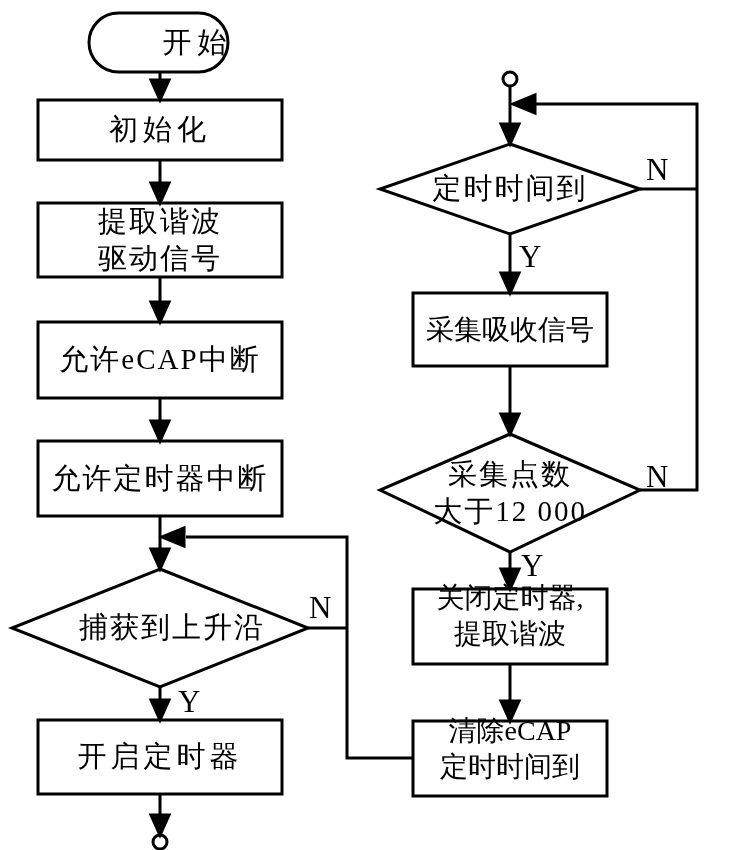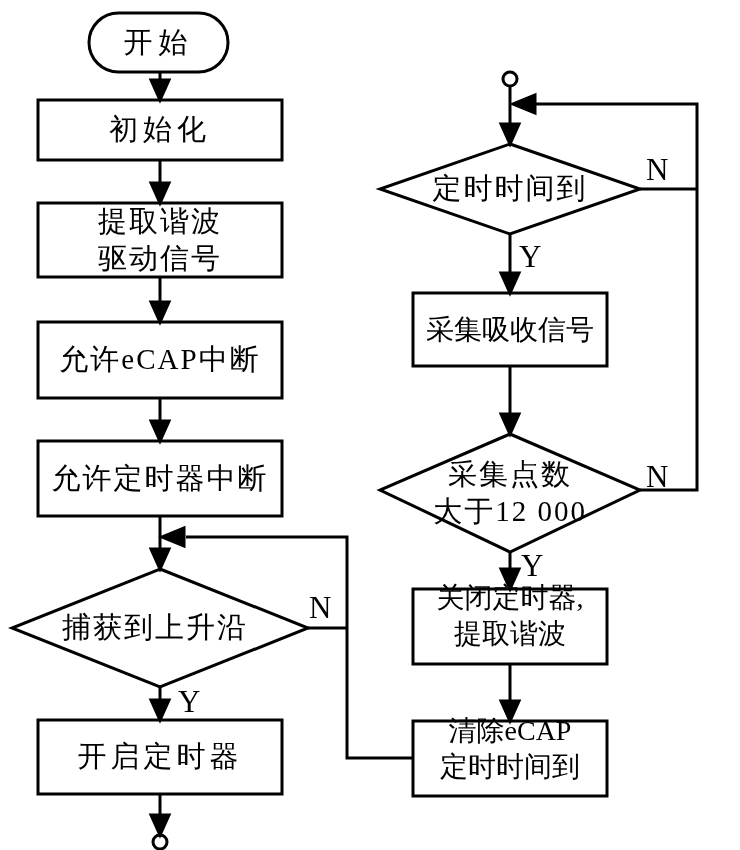--- a/index.html
+++ b/index.html
@@ -90,34 +90,34 @@
       <polygon points="501,701 519,701 510,721" fill="#000000"></polygon>
     </g>
 
     <g>
       <polyline points="640,490 697,490 697,104 536,104"></polyline>
       <line x1="640" y1="189" x2="697" y2="189"></line>
       <polygon points="535,95 535,113 513,104" fill="#000000"></polygon>
     </g>
   </svg>
 
-  <div class="lbl" style="left:89px; top:13px; width:139px; height:59px; letter-spacing:6px;">开始</div>
+  <div class="lbl" style="left:89px; top:13px; width:139px; height:59px; letter-spacing:6px;padding-left:39px;">开始</div>
 
   <div class="lbl" style="left:38px; top:100px; width:244px; height:60px; letter-spacing:5px;">初始化</div>
 
   <div class="lbl" style="left:38px; top:203px; width:244px; height:74px;">
     <span>提取谐波</span>
     <span>驱动信号</span>
   </div>
 
   <div class="lbl" style="left:38px; top:322px; width:244px; height:76px;">允许eCAP中断</div>
 
   <div class="lbl" style="left:38px; top:441px; width:244px; height:75px;">允许定时器中断</div>
 
-  <div class="lbl" style="left:7px; top:569px; width:296px; height:118px;text-align:center;">捕获到上升沿</div>
+  <div class="lbl" style="left:24px; top:569px; width:296px; height:118px;text-align:center;">捕获到上升沿</div>
 
   <div class="lbl" style="left:380px; top:144px; width:260px; height:90px;">定时时间到</div>
 
   <div class="lbl" style="left:38px; top:720px; width:244px; height:74px; letter-spacing:4px;">开启定时器</div>
 
   <div class="lbl" style="left:413px; top:293px; width:194px; height:73px; font-size:28px; letter-spacing:0;">采集吸收信号</div>
 
   <div class="lbl" style="left:380px; top:434px; width:260px; height:118px;">
     <span>采集点数</span>
     <span>大于12 000</span>

